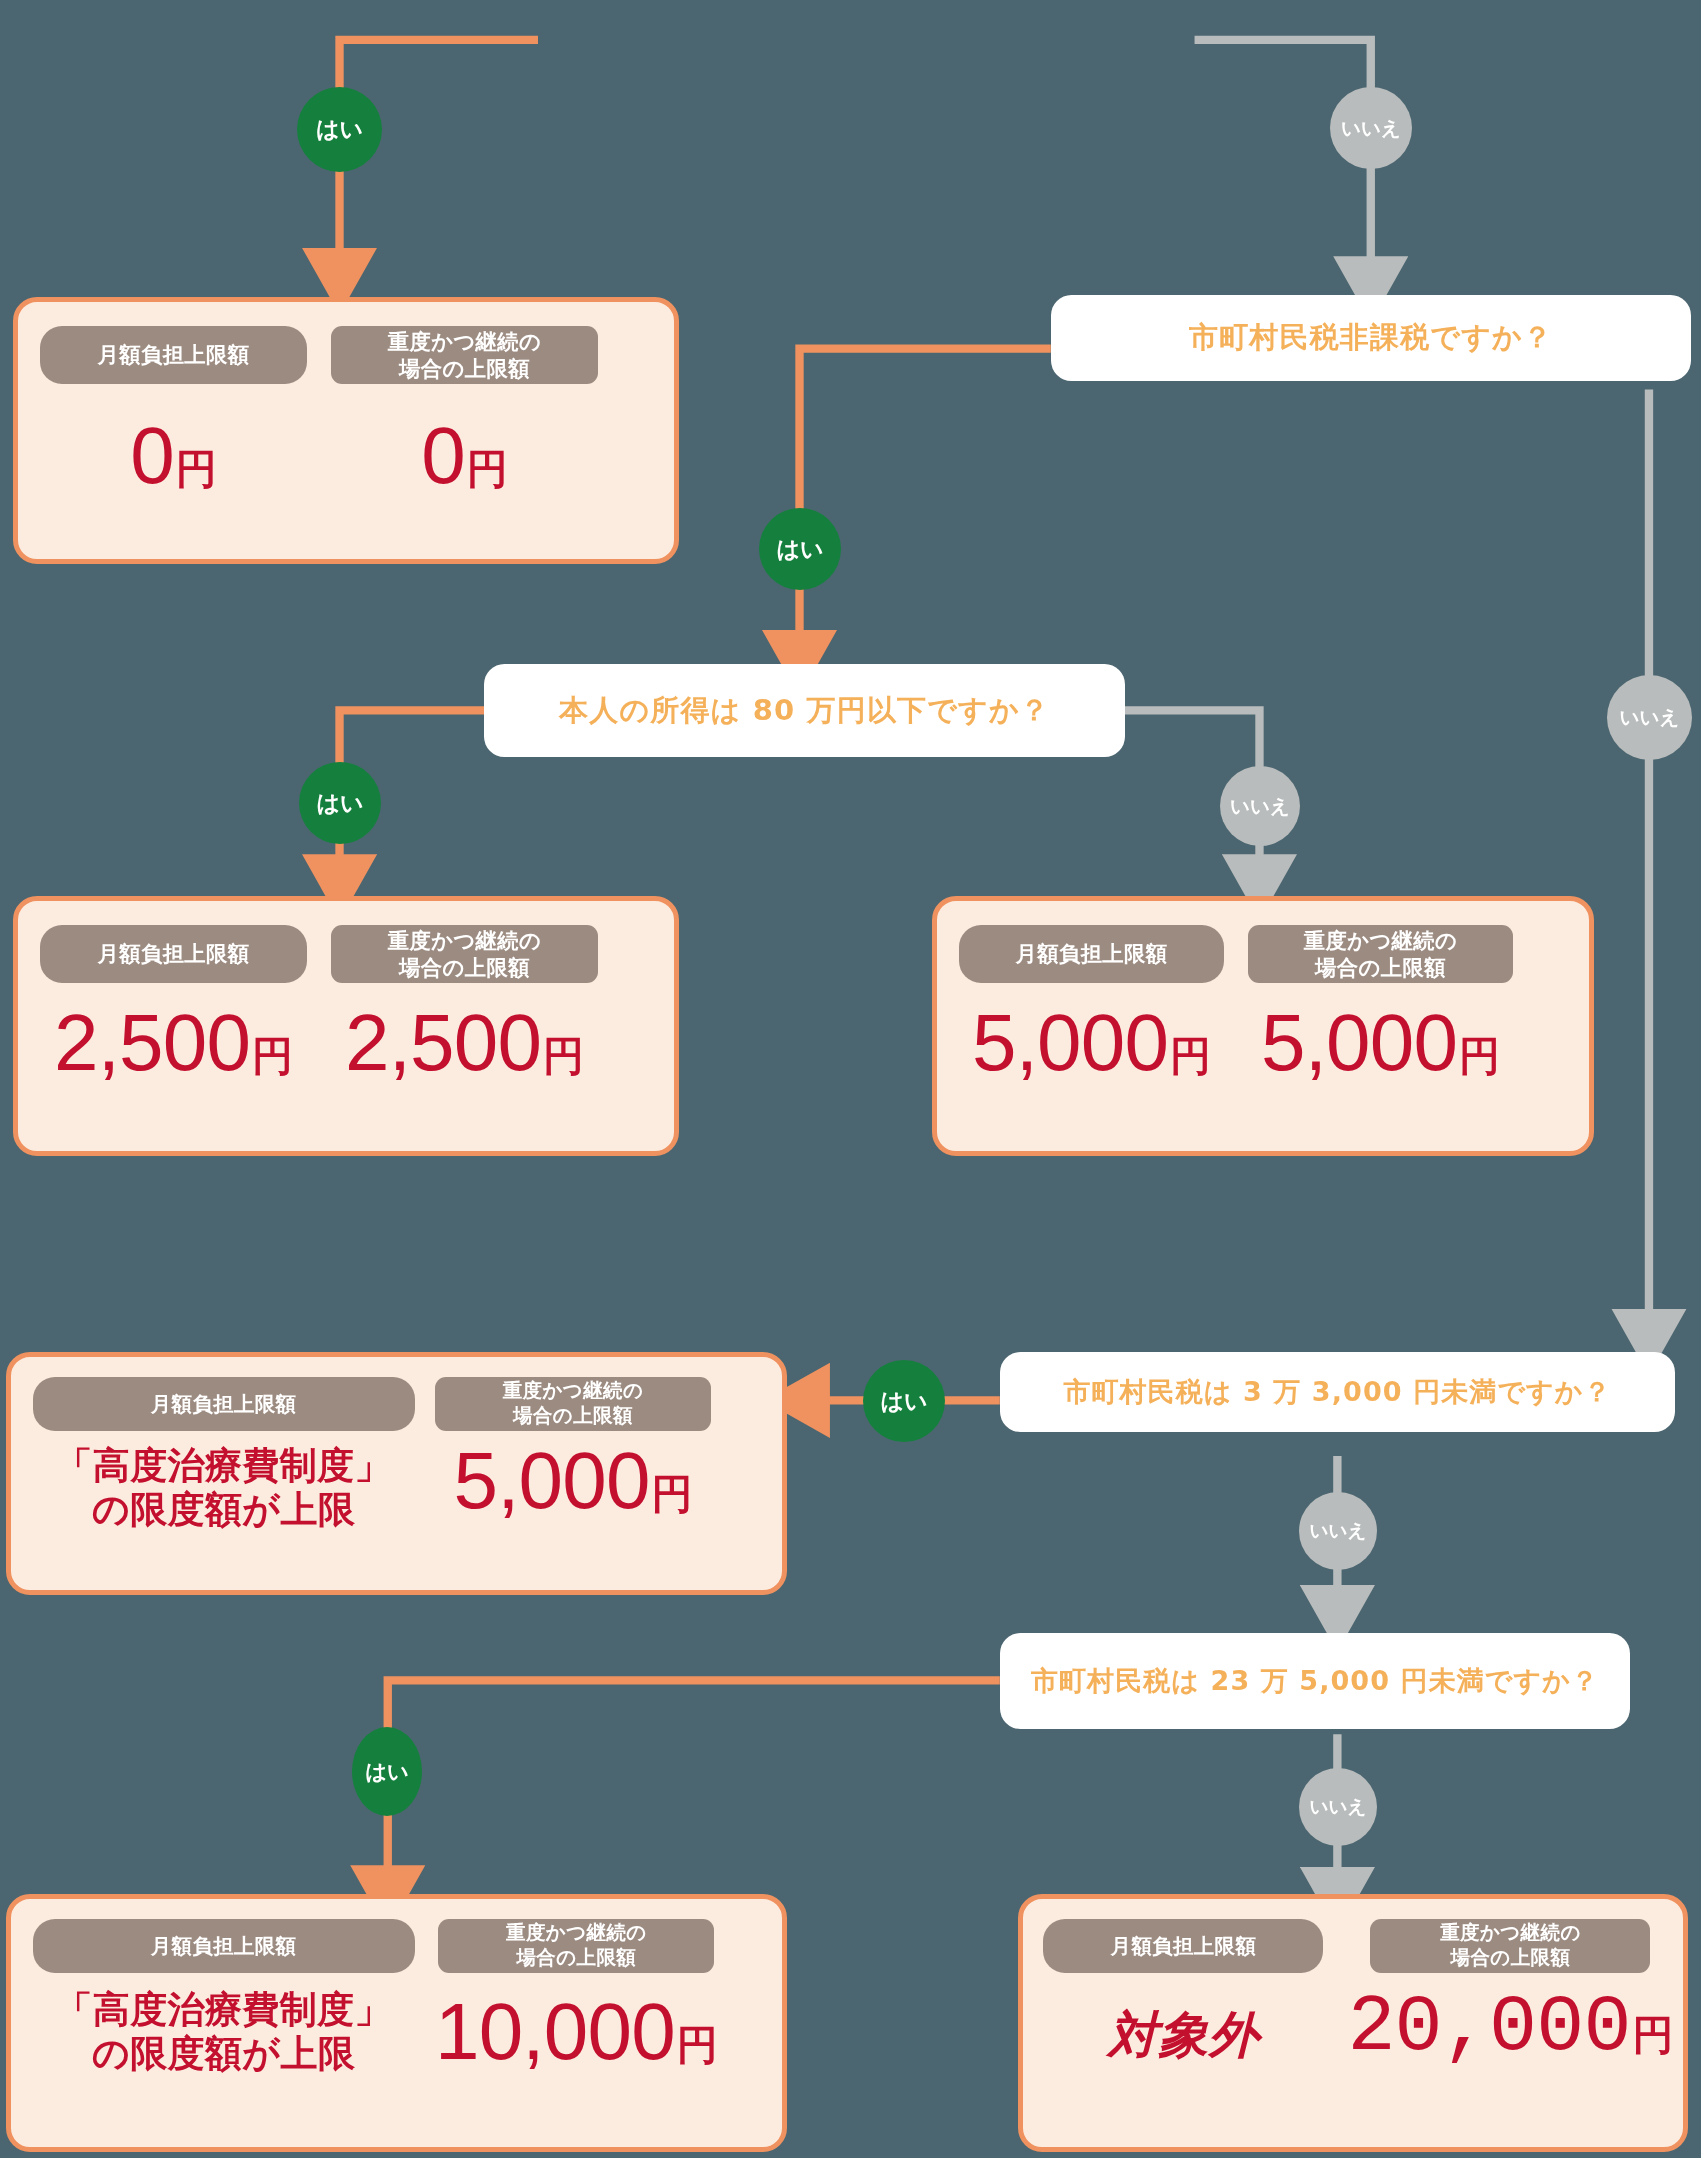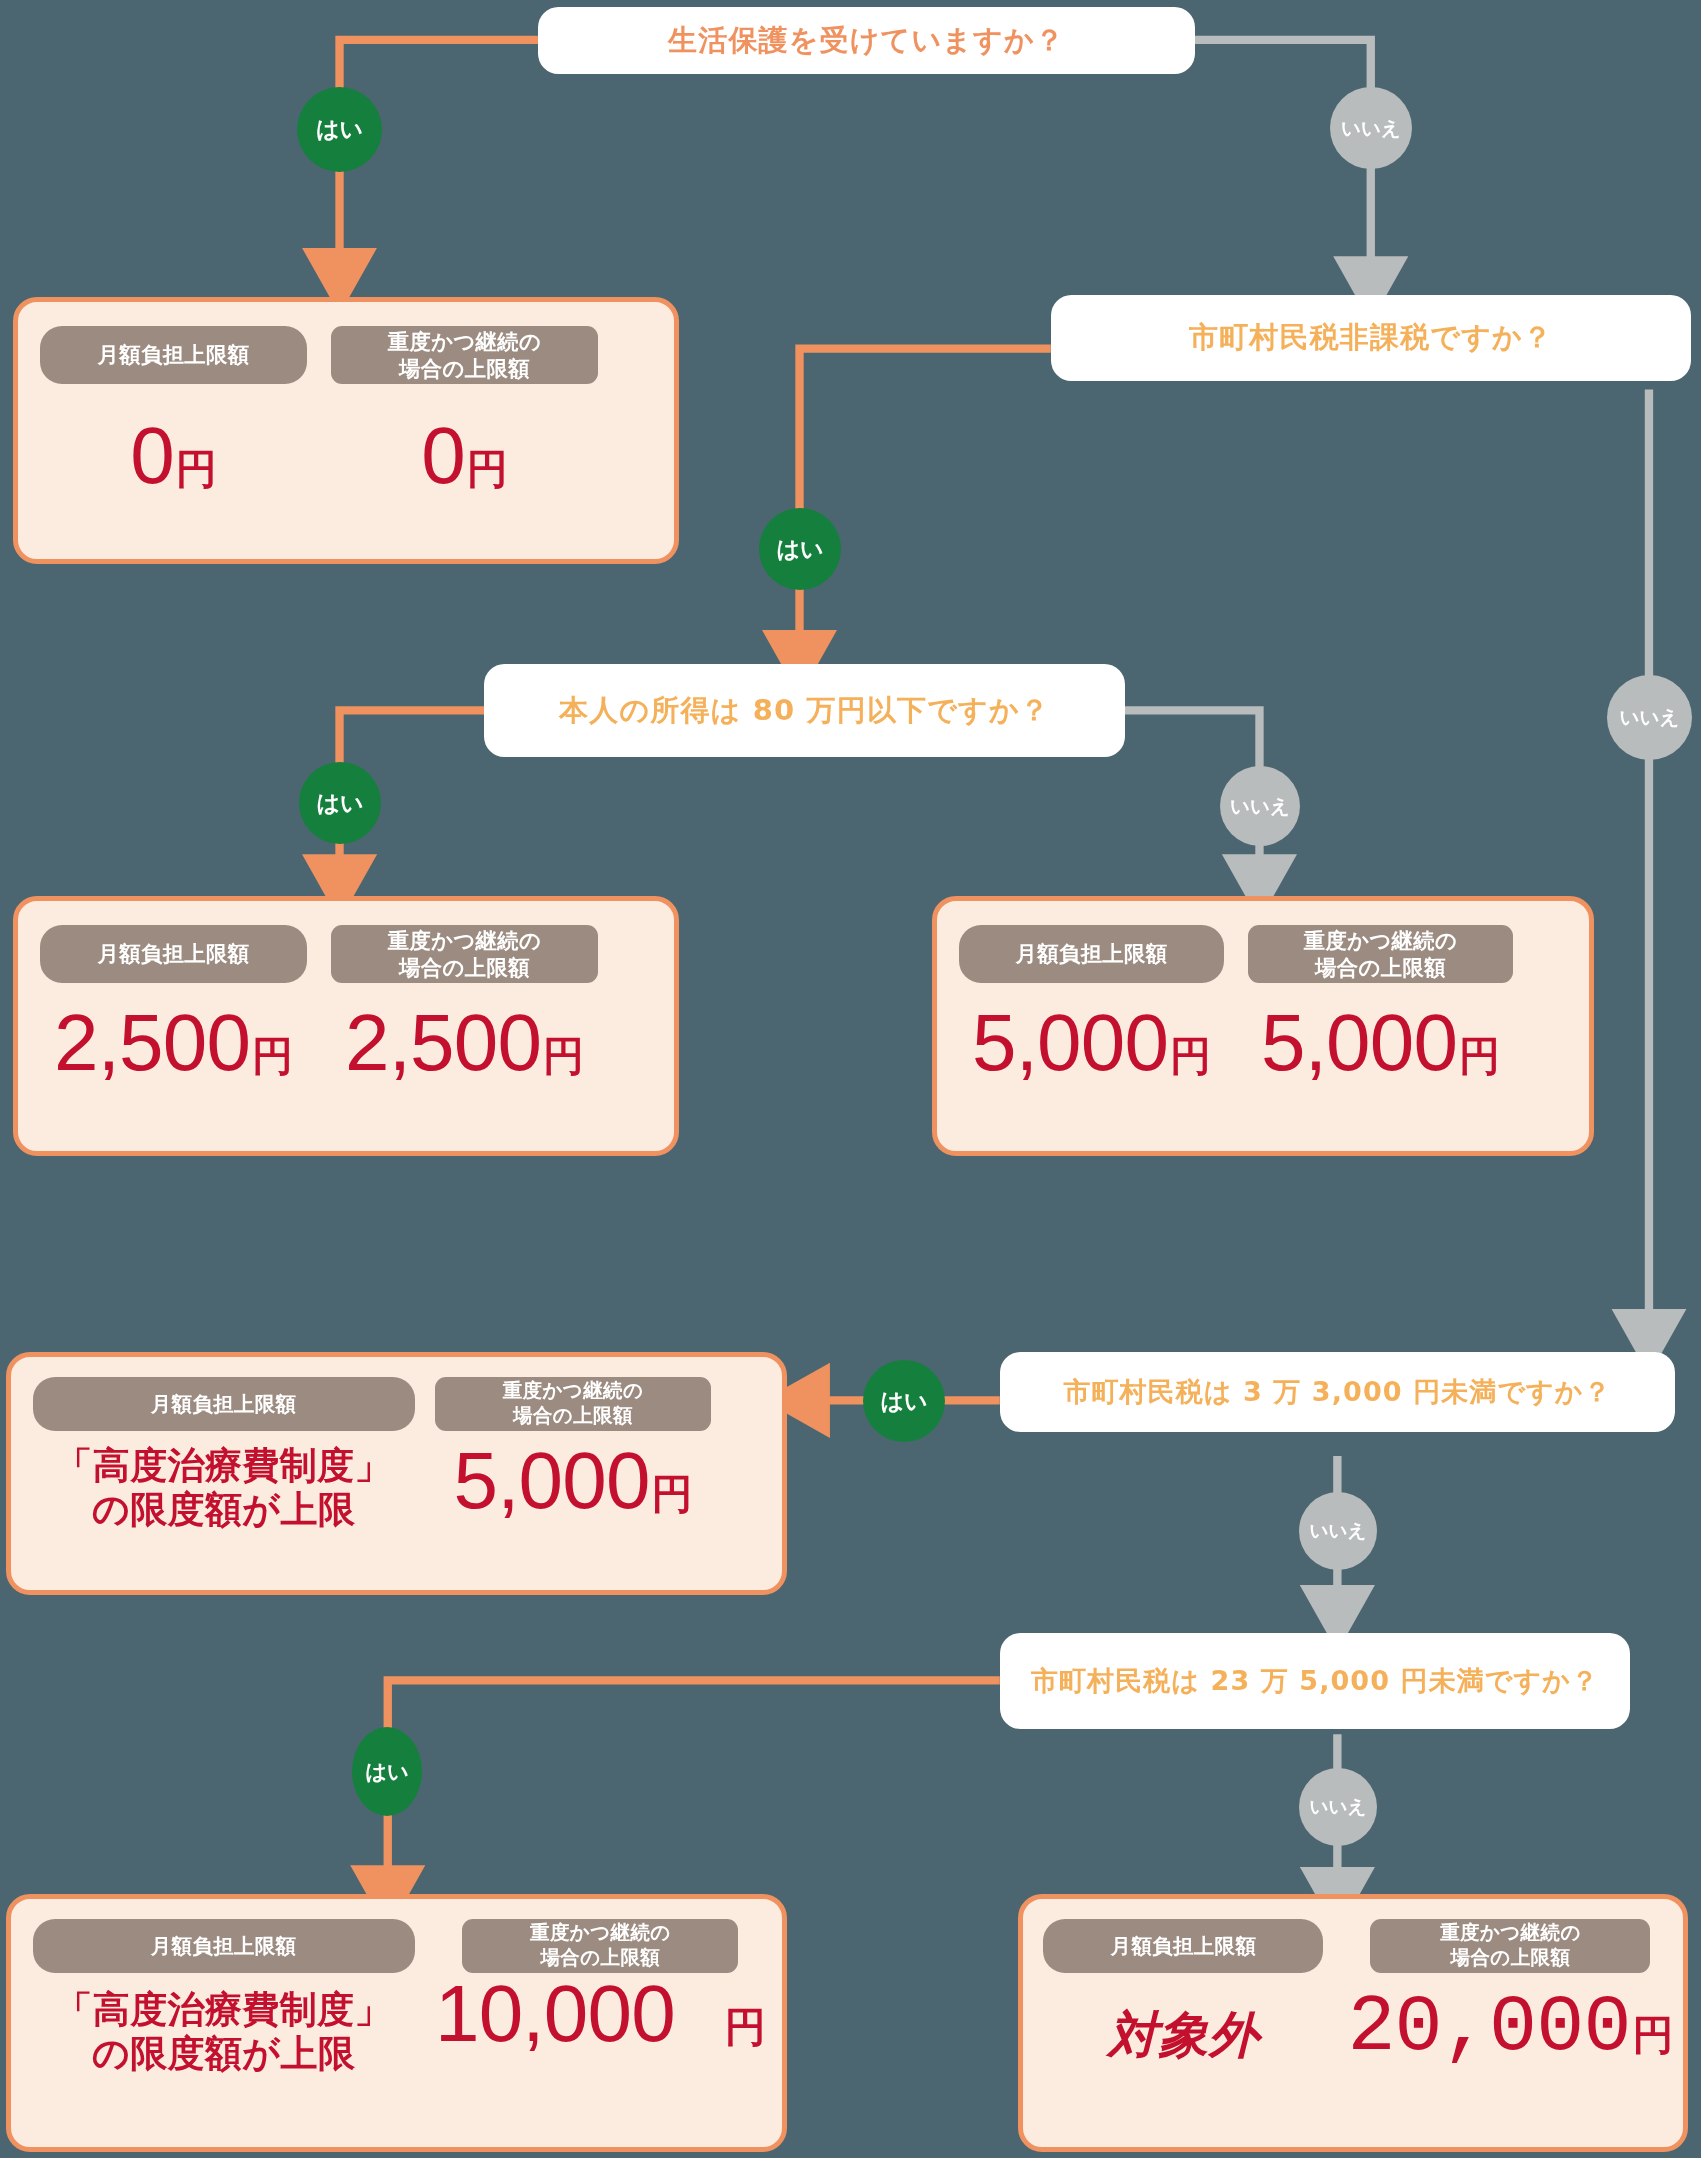--- a/index.html
+++ b/index.html
@@ -179,23 +179,20 @@
 
     <g>
       <path d="M1078,1812 L418,1812 L418,2040" fill="none" stroke="#f0925f" stroke-width="9" marker-end="url(#arrO)"></path>
     </g>
 
     <g>
       <path d="M1442,1870 L1442,2042" fill="none" stroke="#b9bcbc" stroke-width="9" marker-end="url(#arrG)"></path>
     </g>
   </svg>
 
-  <div class="qbox q-root" style="left:538px; top:7.4px; width:657px; height:67px;">
-    <span>生活保護を受けていますか？</span>
-  </div>
 
   <div class="card" style="left:13px; top:297px; width:666px; height:267px;">
     <div class="card-cols">
       <div class="card-col">
         <div class="chip one-line" style="width:267px;">月額負担上限額</div>
         <div class="amount" style="margin-top:32px;">
           <span class="num">0</span>
             <span class="yen">円</span>
         </div>
       </div>
@@ -287,21 +284,21 @@
   <div class="card" style="left:5.6px; top:1894px; width:781px; height:258px; padding:20.4px 22px 13px 22px;">
     <div class="card-cols" style="gap:20.4px;">
       <div class="card-col">
         <div class="chip one-line" style="width:382px; height:54px; font-size:20.4px;">月額負担上限額</div>
         <div class="amount-text" style="margin-top:15px;">「高度治療費制度」
 の限度額が上限</div>
       </div>
       <div class="card-col">
         <div class="chip two-line" style="width:276px; height:54px; font-size:19.5px; white-space:pre-line;">重度かつ継続の
 場合の上限額</div>
-        <div class="amount" style="margin-top:1px;gap:48px;">
+        <div class="amount" style="margin-top:19px;">
           <span class="num">10,000</span>
             <span class="yen">円</span>
         </div>
       </div>
     </div>
   </div>
 
   <div class="card" style="left:1018px; top:1894px; width:670px; height:258px; padding:20.4px 20.4px 13px 20.4px;">
     <div class="card-cols" style="gap:24px;">
       <div class="card-col">

